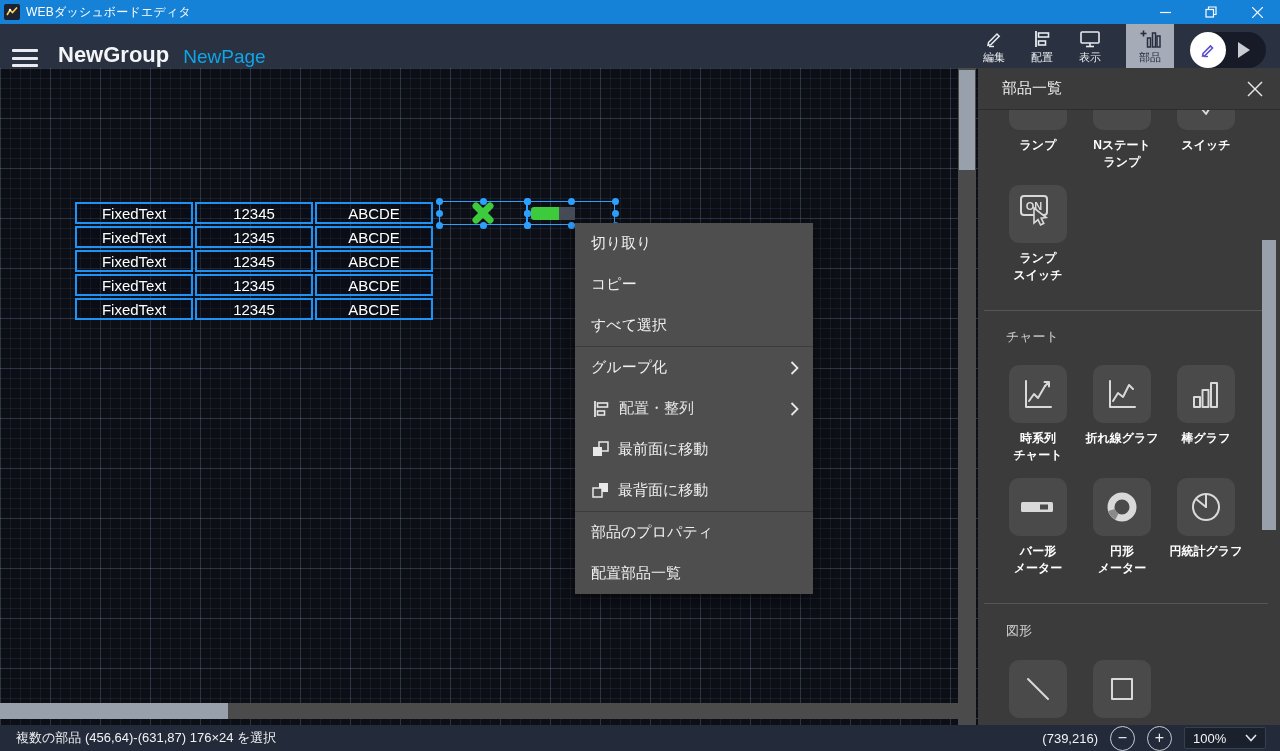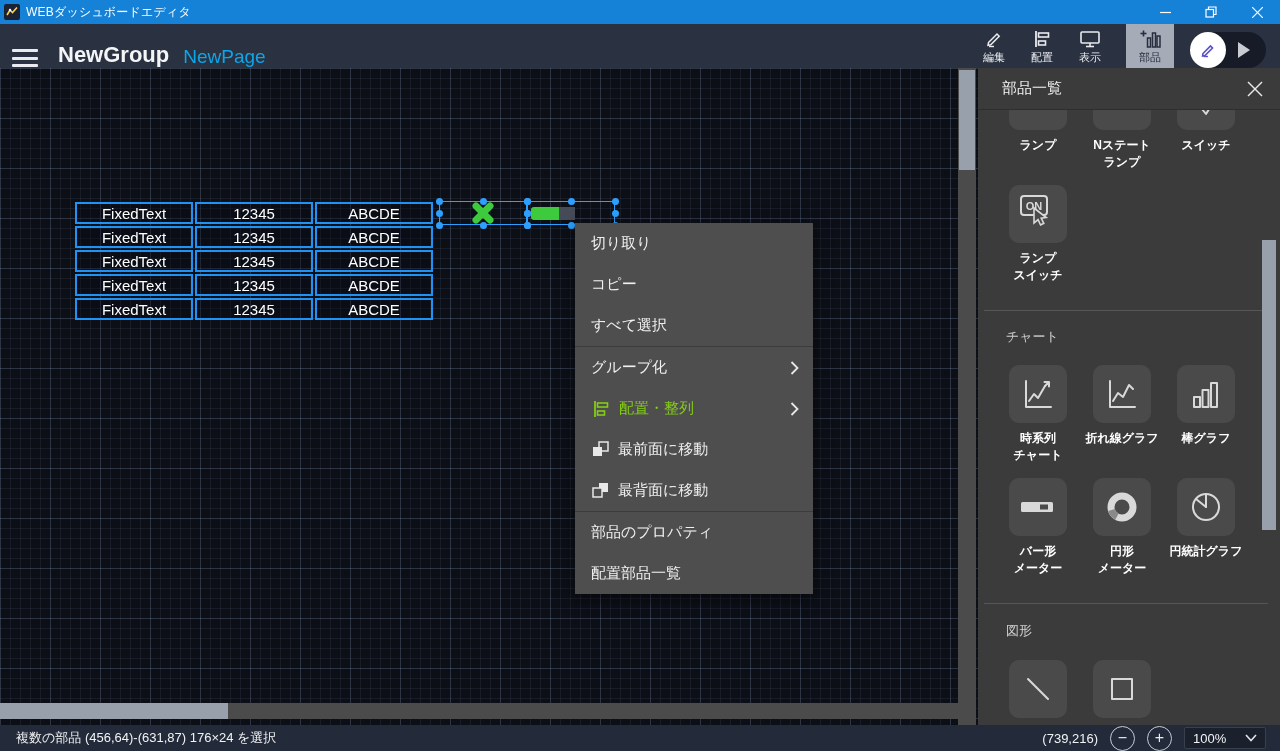--- a/index.html
+++ b/index.html
@@ -272,21 +272,21 @@
           </div>
           <div class="cm-sep"></div>
           <div class="cm-item" style="color: rgb(240, 240, 240);">
             <span class="cm-label">グループ化</span>
             <span class="cm-arrow">
               <svg width="9" height="14" viewBox="0 0 9 14">
                 <polyline points="1.5,1 7.5,7 1.5,13" fill="none" stroke="#e8e8e8" stroke-width="1.8"></polyline>
               </svg>
             </span>
           </div>
-          <div class="cm-item" style="color: #84cc16;">
+          <div class="cm-item" style="color: #e5e5e5;">
             <span style="display:flex">
               <svg width="20" height="20" viewBox="0 0 20 20">
                 <line x1="4" y1="2" x2="4" y2="18" stroke="currentColor" stroke-width="1.8"></line>
                 <rect x="6.5" y="4" width="10" height="4" fill="none" stroke="currentColor" stroke-width="1.6"></rect>
                 <rect x="6.5" y="12" width="7" height="4" fill="none" stroke="currentColor" stroke-width="1.6"></rect>
               </svg>
             </span>
             <span class="cm-label">配置・整列</span>
             <span class="cm-arrow">
               <svg width="9" height="14" viewBox="0 0 9 14">

